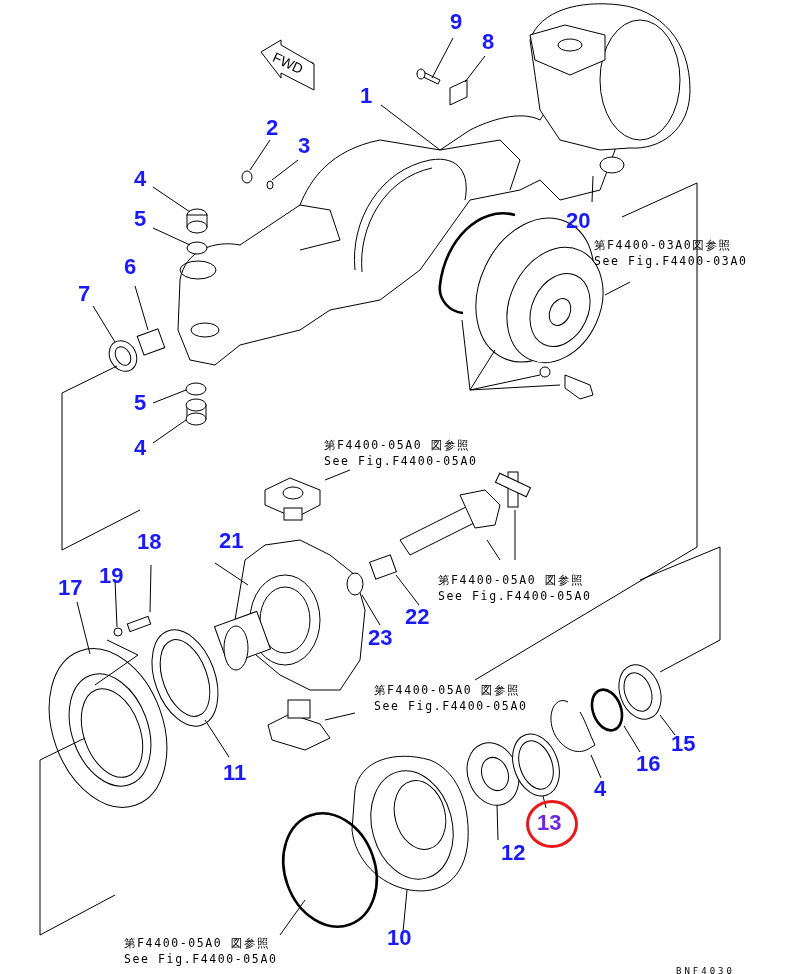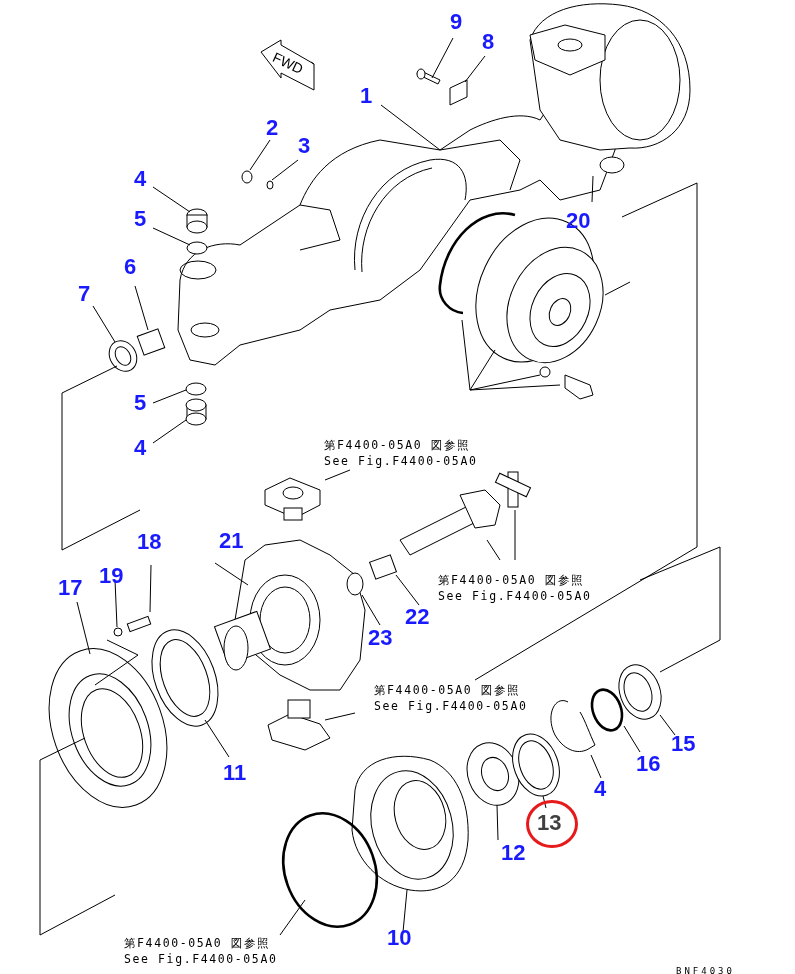--- a/index.html
+++ b/index.html
@@ -2,21 +2,21 @@
 <html><head>
 <meta charset="utf-8">
 <style>
   html, body { margin:0; padding:0; background:#ffffff; }
   #canvas { position:relative; width:795px; height:974px; overflow:hidden; background:#ffffff; }
   svg.drawing { position:absolute; left:0; top:0; }
   .ln { stroke:#000; stroke-width:1; fill:none; }
   .thick { stroke:#000; stroke-width:2.6; fill:none; }
   .part { stroke:#000; stroke-width:1; fill:#fff; }
   .num { position:absolute; font-family:"Liberation Sans", sans-serif; font-weight:bold; font-size:22px; color:#1a1aff; line-height:1; }
-  .num.hl { color:#404040; }
+  .num.hl { color:#6d28d9; }
   .ref { position:absolute; font-family:"DejaVu Sans Mono", monospace; font-size:11.5px; color:#000; line-height:16px; letter-spacing:1.6px; white-space:nowrap; }
   .ref span { display:block; }
   .hl-circle { position:absolute; width:46px; height:42px; border:3px solid #e61a1a; border-radius:50%; }
   .code { position:absolute; font-family:"DejaVu Sans Mono", monospace; font-size:9px; letter-spacing:3px; color:#000; }
   .fwd { position:absolute; font-family:"Liberation Sans", sans-serif; font-size:14px; }
 </style>
 </head>
 <body>
 
 <div id="canvas">
@@ -200,20 +200,24 @@
   <div class="num" style="left:99px;top:565px;">19</div>
   <div class="num" style="left:223px;top:762px;">11</div>
   <div class="num" style="left:387px;top:927px;">10</div>
   <div class="num" style="left:485px;top:842px;margin-left:16px;">12</div>
   <div class="hl-circle" style="left:526px;top:800px;"></div>
   <div class="num hl" style="left:537px;top:812px;">13</div>
   <div class="num" style="left:594px;top:778px;">4</div>
   <div class="num" style="left:671px;top:733px;">15</div>
   <div class="num" style="left:636px;top:753px;">16</div>
 
+  <div class="ref" style="left:594px;top:237px;">
+    <span>第F4400-03A0図参照</span>
+    <span>See Fig.F4400-03A0</span>
+  </div>
   <div class="ref" style="left:324px;top:437px;">
     <span>第F4400-05A0 図参照</span>
     <span>See Fig.F4400-05A0</span>
   </div>
   <div class="ref" style="left:438px;top:572px;">
     <span>第F4400-05A0 図参照</span>
     <span>See Fig.F4400-05A0</span>
   </div>
   <div class="ref" style="left:374px;top:682px;">
     <span>第F4400-05A0 図参照</span>

